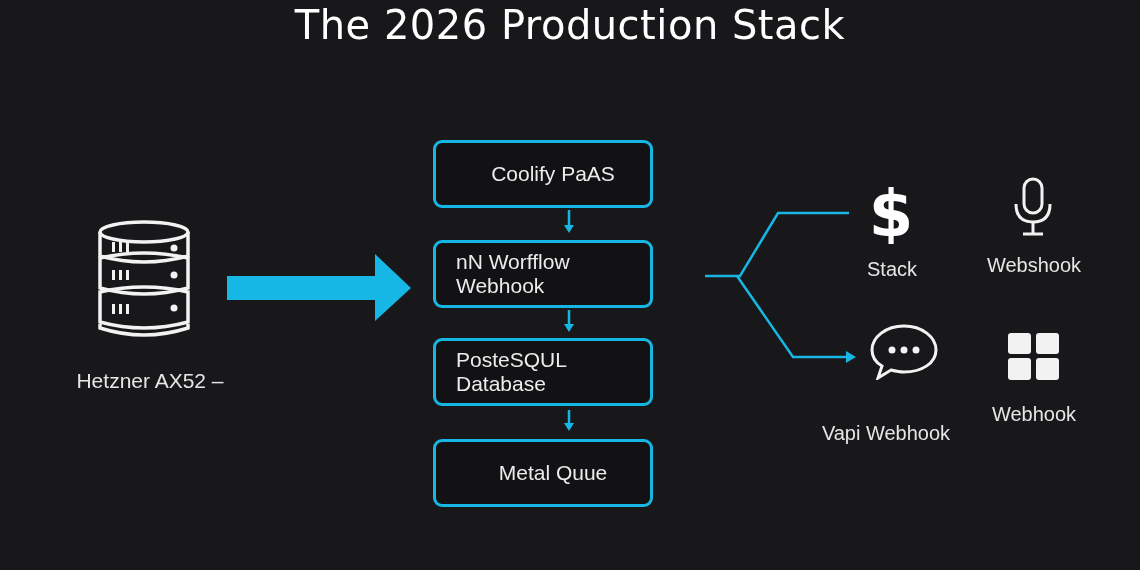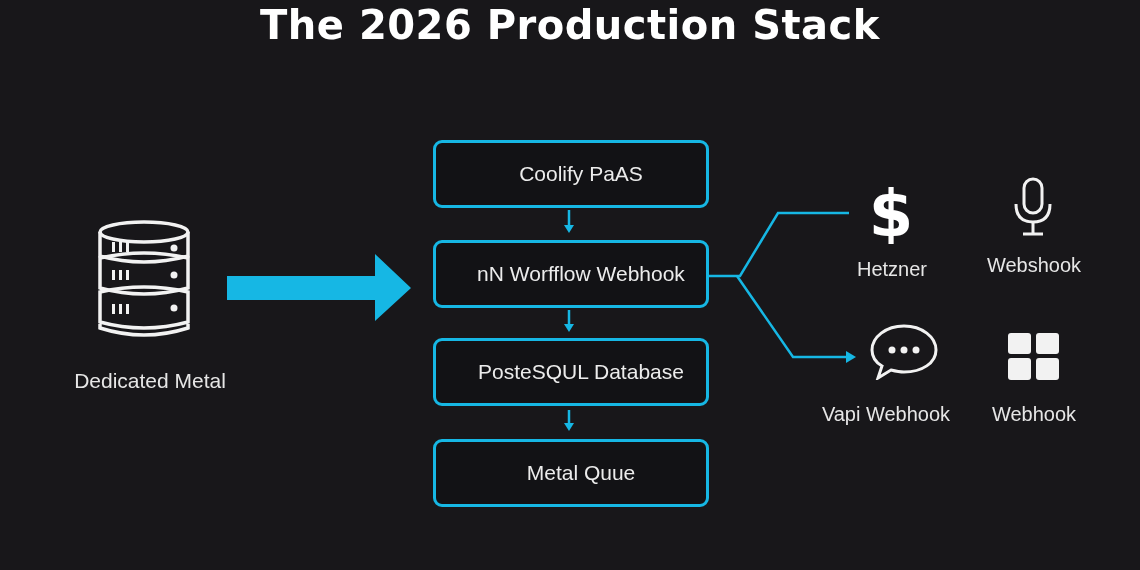--- a/index.html
+++ b/index.html
@@ -6,25 +6,25 @@
   body {
     width:1140px; height:570px; overflow:hidden;
     background:#18171a;
     font-family: "Liberation Sans", "DejaVu Sans", sans-serif;
     color:#ececec;
     position:relative;
   }
   .title {
     position:absolute; left:0; top:2px; width:1140px; text-align:center;
     font-family: "DejaVu Sans", sans-serif;
-    font-weight:bold; font-size:40px; color:#ffffff; letter-spacing:0.5px;
+    font-weight:normal; font-size:40px; color:#ffffff; letter-spacing:0.5px;
   }
   svg.lines { position:absolute; left:0; top:0; }
   .box {
-    position:absolute; left:433px; width:276px; height:68px;
+    position:absolute; left:433px; width:220px; height:68px;
     border:3px solid #16b7e4; border-radius:9px; box-sizing:border-box;
     display:flex; align-items:center; justify-content:center;
     font-size:21px; color:#ececec; background:#121215;padding-left:20px;
   }
   .server-label {
     position:absolute; left:40px; width:220px; top:366px; text-align:center;
     font-size:21px; line-height:29px; color:#e6e6e6;
   }
   .svc-label { position:absolute; font-size:20px; color:#e6e6e6; text-align:center; white-space:nowrap; }
   .icon { position:absolute; }
@@ -71,58 +71,58 @@
       <rect x="23" y="52" width="3" height="10"></rect>
       <rect x="30" y="52" width="3" height="10"></rect>
     <circle cx="78" cy="57" r="3.5"></circle>
     <rect x="16" y="86" width="3" height="10"></rect>
       <rect x="23" y="86" width="3" height="10"></rect>
       <rect x="30" y="86" width="3" height="10"></rect>
     <circle cx="78" cy="90" r="3.5"></circle>
   </g>
 </svg>
 <div class="server-label">
-  <div>Dedicated Metal</div>
+  <div>Hetzner AX52 –</div>
 </div>
 
 <div class="box" style="top:140px">
     <span>Coolify PaAS</span>
   </div>
 <div class="box" style="top:240px">
     <span>nN Worfflow Webhook</span>
   </div>
 <div class="box" style="top:338px">
     <span>PosteSQUL Database</span>
   </div>
 <div class="box" style="top:439px">
     <span>Metal Quue</span>
   </div>
 
 <svg class="icon" style="left:866px;top:178px" width="50" height="66" viewBox="0 0 50 66">
   <text x="25" y="58" text-anchor="middle" font-family="DejaVu Sans, sans-serif" font-weight="bold" font-size="64" fill="#ffffff">$</text>
 </svg>
-<div class="svc-label" style="left:852px;top:258px;width:80px">Hetzner</div>
+<div class="svc-label" style="left:852px;top:258px;width:80px">Stack</div>
 
 <svg class="icon" style="left:1012px;top:176px" width="42" height="62" viewBox="0 0 42 62">
   <g fill="none" stroke="#f2f2f2" stroke-width="3">
     <rect x="12" y="3" width="18" height="34" rx="9"></rect>
     <path d="M4,28 Q4,46 21,46 Q38,46 38,28"></path>
     <line x1="21" y1="46" x2="21" y2="58"></line>
     <line x1="11" y1="58" x2="31" y2="58"></line>
   </g>
 </svg>
 <div class="svc-label" style="left:974px;top:254px;width:120px">Webshook</div>
 
 <svg class="icon" style="left:868px;top:322px" width="72" height="58" viewBox="0 0 72 58">
   <path d="M36,4 C54,4 68,15 68,28 C68,41 54,50 36,50 C31,50 27,49 23,48 L10,56 L14,44 C7,40 4,34 4,28 C4,15 18,4 36,4 Z" fill="none" stroke="#f2f2f2" stroke-width="3"></path>
   <circle cx="24" cy="28" r="3.5" fill="#f2f2f2"></circle>
     <circle cx="36" cy="28" r="3.5" fill="#f2f2f2"></circle>
     <circle cx="48" cy="28" r="3.5" fill="#f2f2f2"></circle>
 </svg>
-<div class="svc-label" style="left:812px;top:403px;width:148px">Vapi Webhook</div>
+<div class="svc-label" style="left:812px;top:422px;width:148px">Vapi Webhook</div>
 
 <svg class="icon" style="left:1008px;top:333px" width="52" height="48" viewBox="0 0 52 48">
   <g fill="#f2f2f2">
     <rect x="0" y="0" width="23" height="21" rx="3"></rect>
     <rect x="28" y="0" width="23" height="21" rx="3"></rect>
     <rect x="0" y="25" width="23" height="22" rx="3"></rect>
     <rect x="28" y="25" width="23" height="22" rx="3"></rect>
   </g>
 </svg>
 <div class="svc-label" style="left:976px;top:403px;width:116px">Webhook</div>

